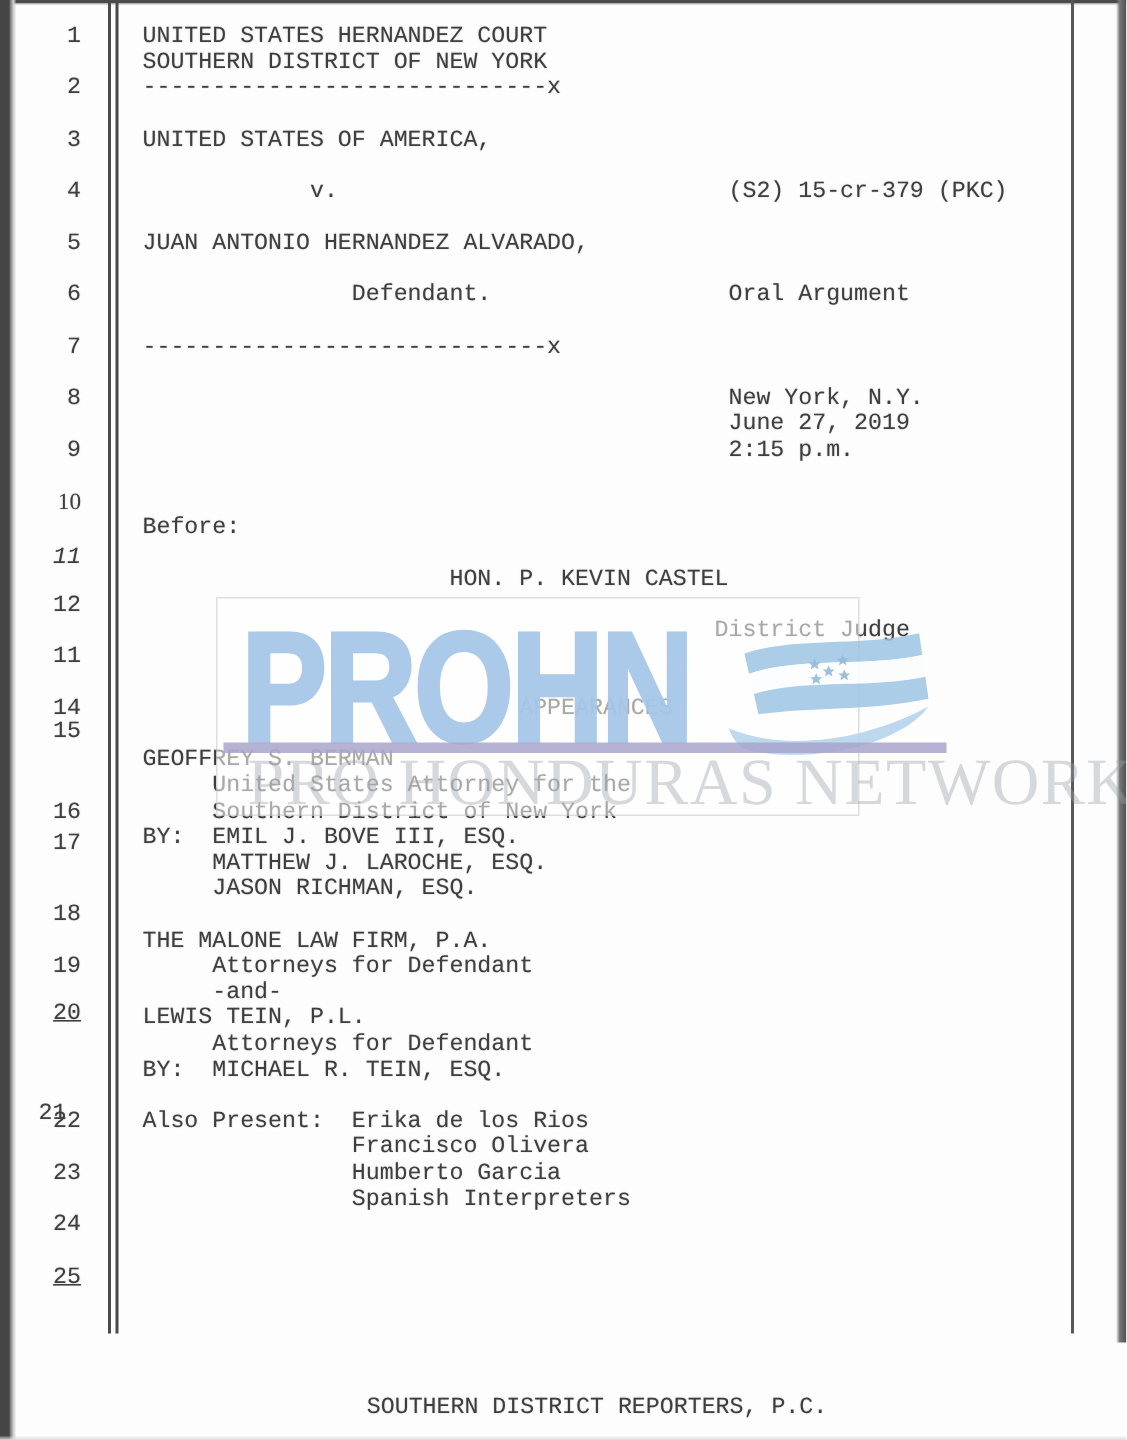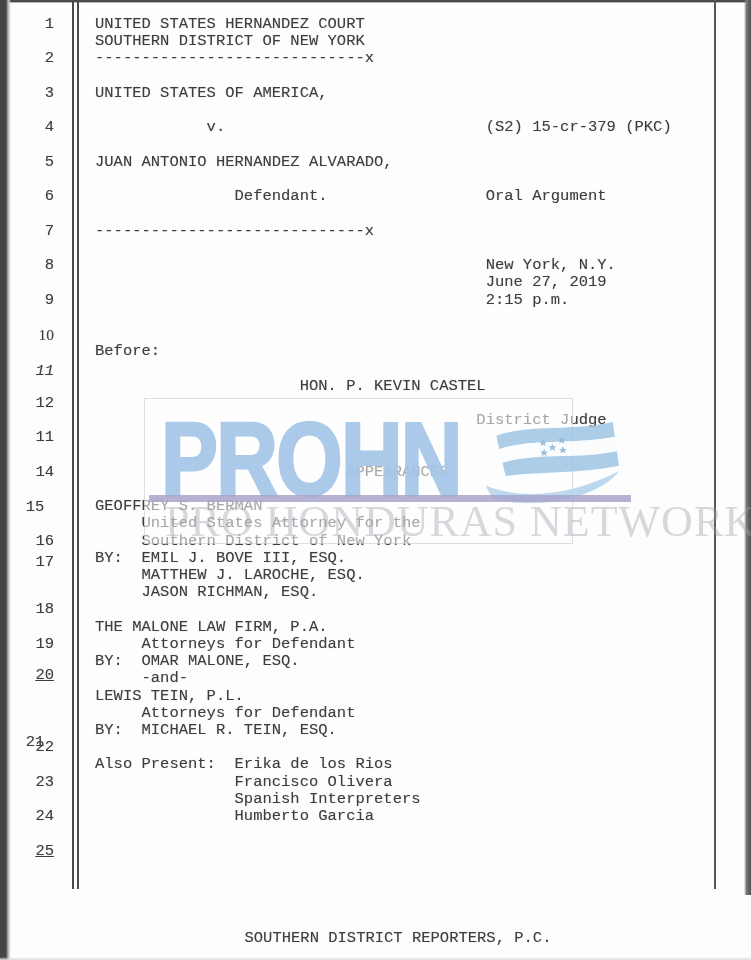--- a/index.html
+++ b/index.html
@@ -88,21 +88,21 @@
       <div class="lnum" style="top: 153.76px;">5</div>
       <div class="lnum" style="top: 188.2px;">6</div>
       <div class="lnum" style="top: 222.64px;">7</div>
       <div class="lnum" style="top: 257.08px;">8</div>
       <div class="lnum" style="top: 291.52px;">9</div>
       <div class="lnum" style="top: 325.96px; font-family: Liberation Serif, serif;">10</div>
       <div class="lnum" style="top: 363px; font-style: italic;">11</div>
       <div class="lnum" style="top: 394.84px;">12</div>
       <div class="lnum" style="top: 429.28px;">11</div>
       <div class="lnum" style="top: 463.72px;">14</div>
-      <div class="lnum" style="top: 499px; text-align: center;">15</div>
+      <div class="lnum" style="top: 479px;">15</div>
       <div class="lnum" style="top: 532.6px;">16</div>
       <div class="lnum" style="top: 554px;">17</div>
       <div class="lnum" style="top: 601.48px;">18</div>
       <div class="lnum" style="top: 635.92px;">19</div>
       <div class="lnum" style="top: 667px; text-decoration: underline;">20</div>
       <div class="lnum" style="top: 734px; text-align: center;">21</div>
       <div class="lnum" style="top: 739.24px;">22</div>
       <div class="lnum" style="top: 773.68px;">23</div>
       <div class="lnum" style="top: 808.12px;">24</div>
       <div class="lnum" style="top: 842.56px; text-decoration: underline;">25</div>
@@ -139,30 +139,29 @@
       <div class="trow"></div>
       <div class="trow">GEOFFREY S. BERMAN</div>
       <div class="trow">     United States Attorney for the</div>
       <div class="trow">     Southern District of New York</div>
       <div class="trow">BY:  EMIL J. BOVE III, ESQ.</div>
       <div class="trow">     MATTHEW J. LAROCHE, ESQ.</div>
       <div class="trow">     JASON RICHMAN, ESQ.</div>
       <div class="trow"></div>
       <div class="trow">THE MALONE LAW FIRM, P.A.</div>
       <div class="trow">     Attorneys for Defendant</div>
-      <div class="trow">BY:  OMAR MALONE, ESQ.</div>
       <div class="trow">     -and-</div>
       <div class="trow">LEWIS TEIN, P.L.</div>
       <div class="trow">     Attorneys for Defendant</div>
       <div class="trow">BY:  MICHAEL R. TEIN, ESQ.</div>
       <div class="trow"></div>
       <div class="trow">Also Present:  Erika de los Rios</div>
       <div class="trow">               Francisco Olivera</div>
+      <div class="trow">               Humberto Garcia</div>
       <div class="trow">               Spanish Interpreters</div>
-      <div class="trow">               Humberto Garcia</div>
       <div class="trow"></div>
     </div>
 
   <div class="watermark">
     <div class="prohn">PROHN</div>
     <svg class="wm-flag" viewBox="0 0 135 100" xmlns="http://www.w3.org/2000/svg">
       <defs>
         <polygon id="wm-star" points="0,-3.8 1.2,-1.2 3.9,-1.2 1.8,0.5 2.4,3.2 0,1.6 -2.4,3.2 -1.8,0.5 -3.9,-1.2 -1.2,-1.2"></polygon>
       </defs>
       <path fill="var(--flag-blue)" d="M12,16 C45,5 85,12 124,3 L126,17 C88,25 48,18 15,29 Z"></path>

